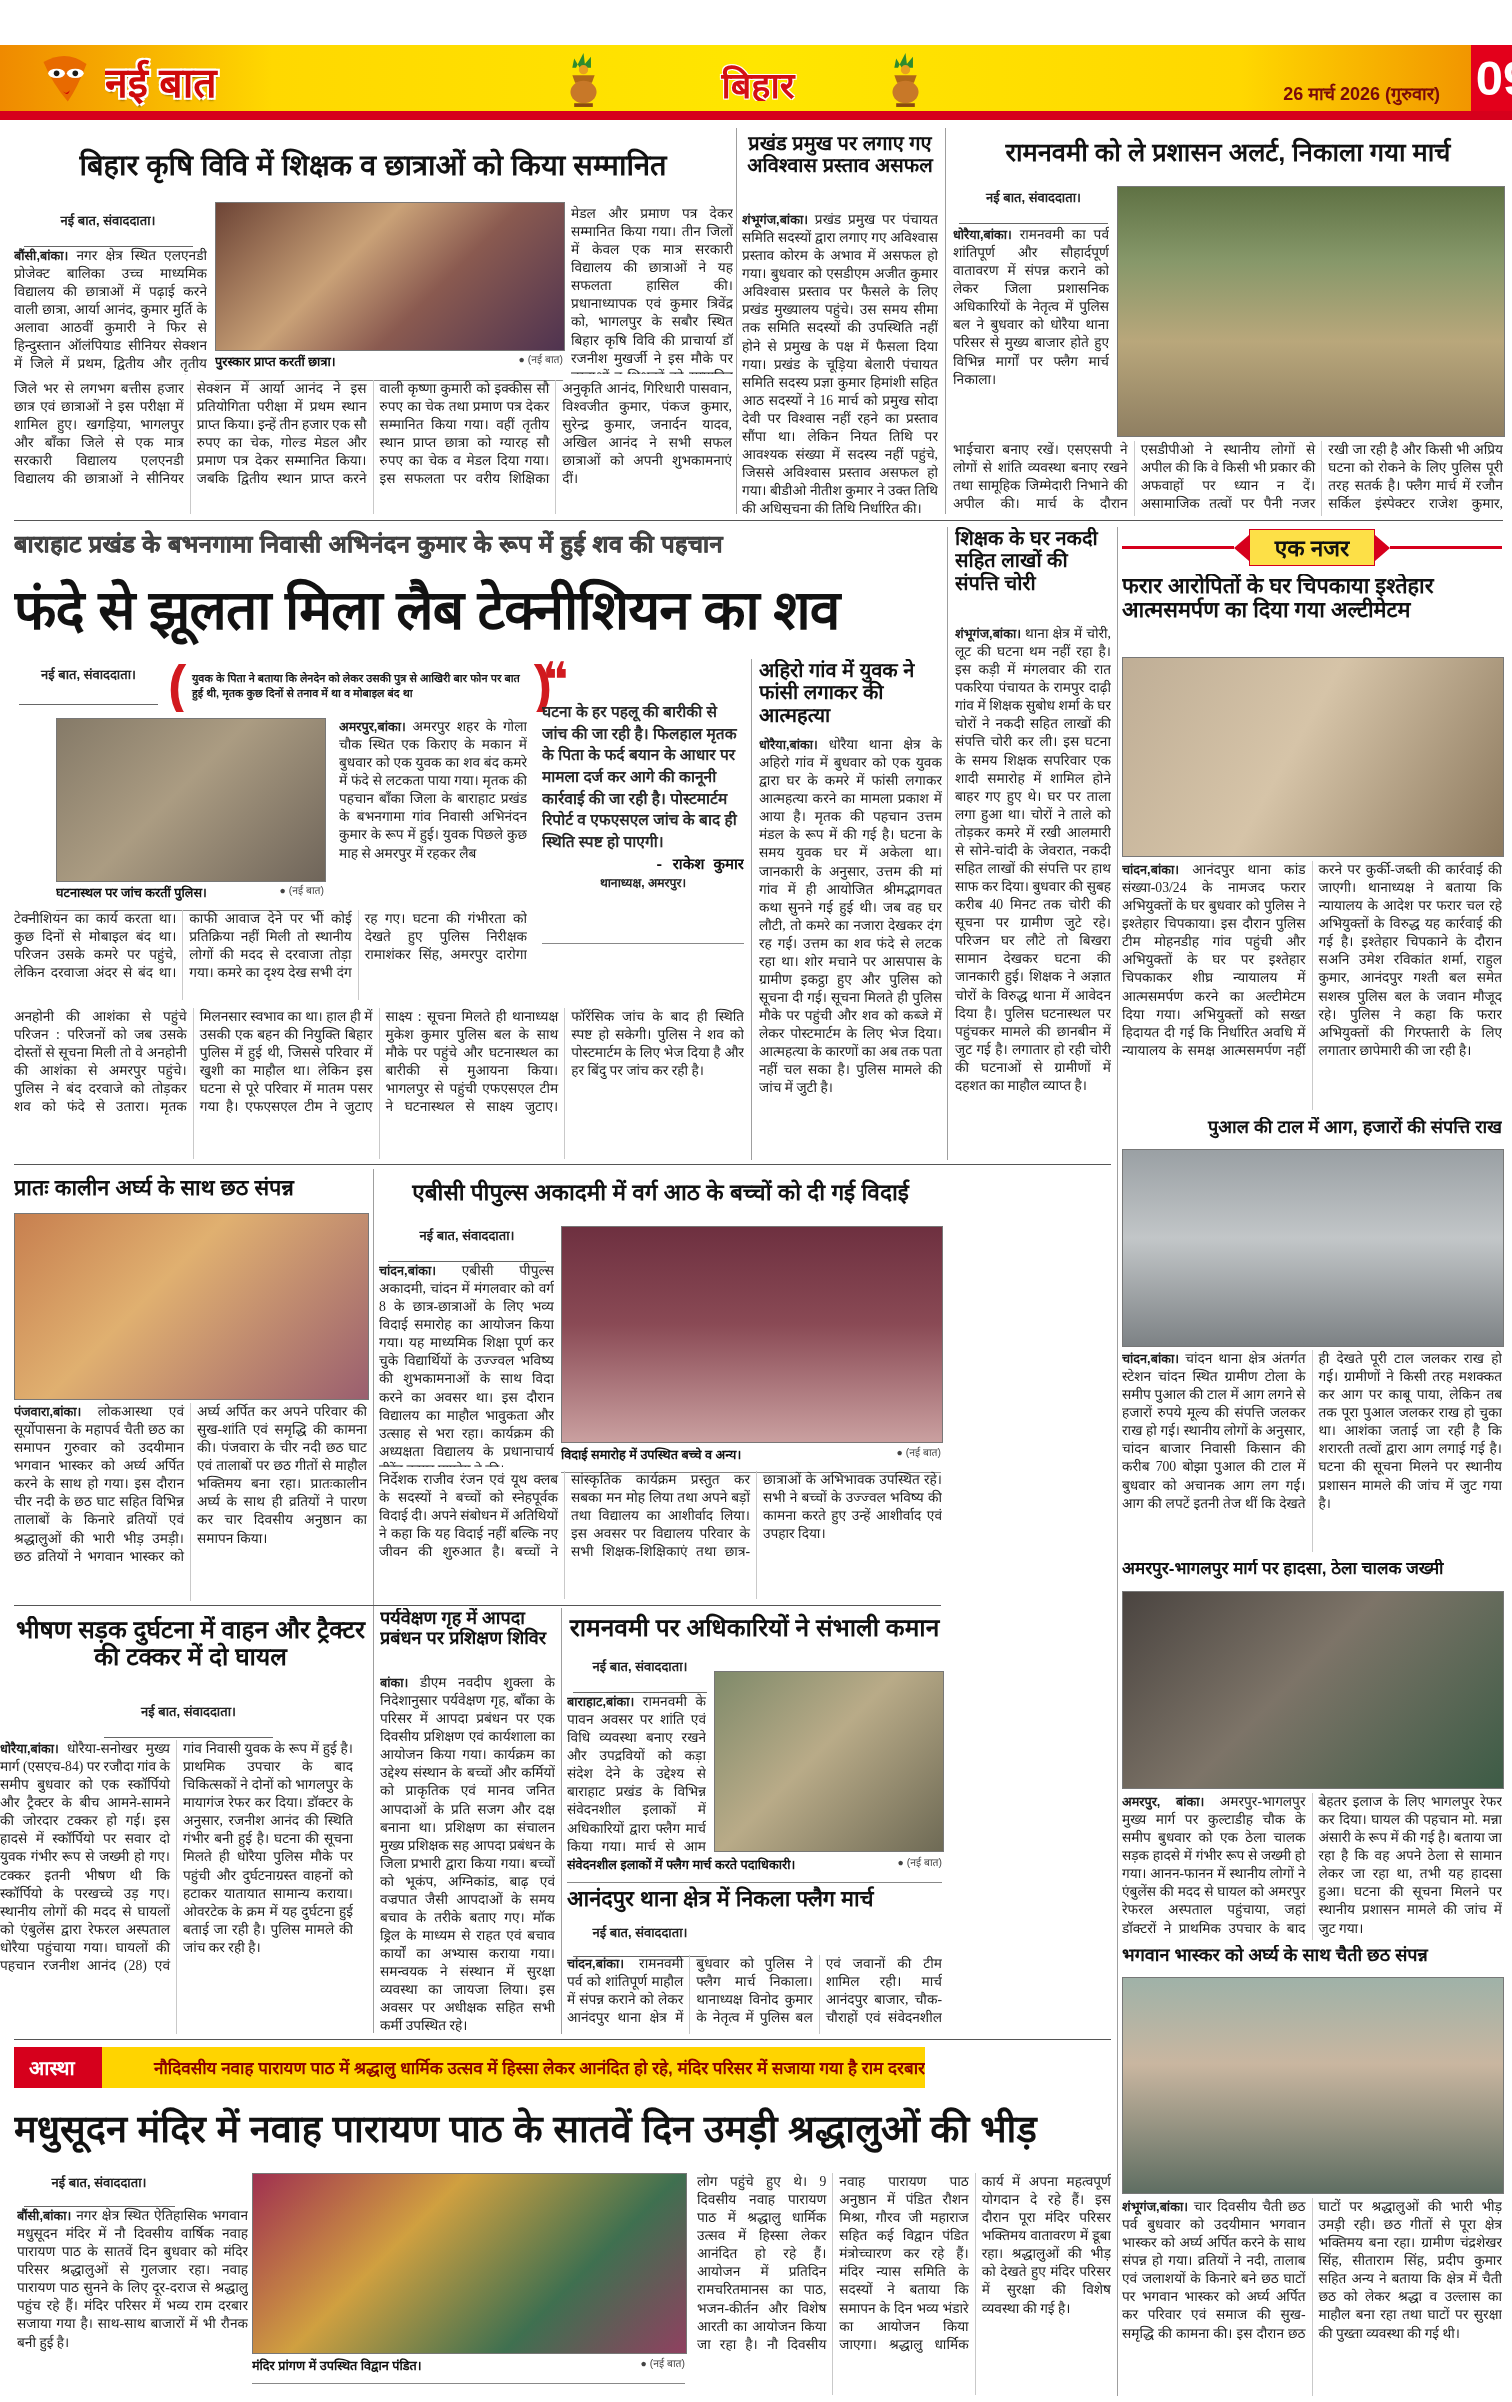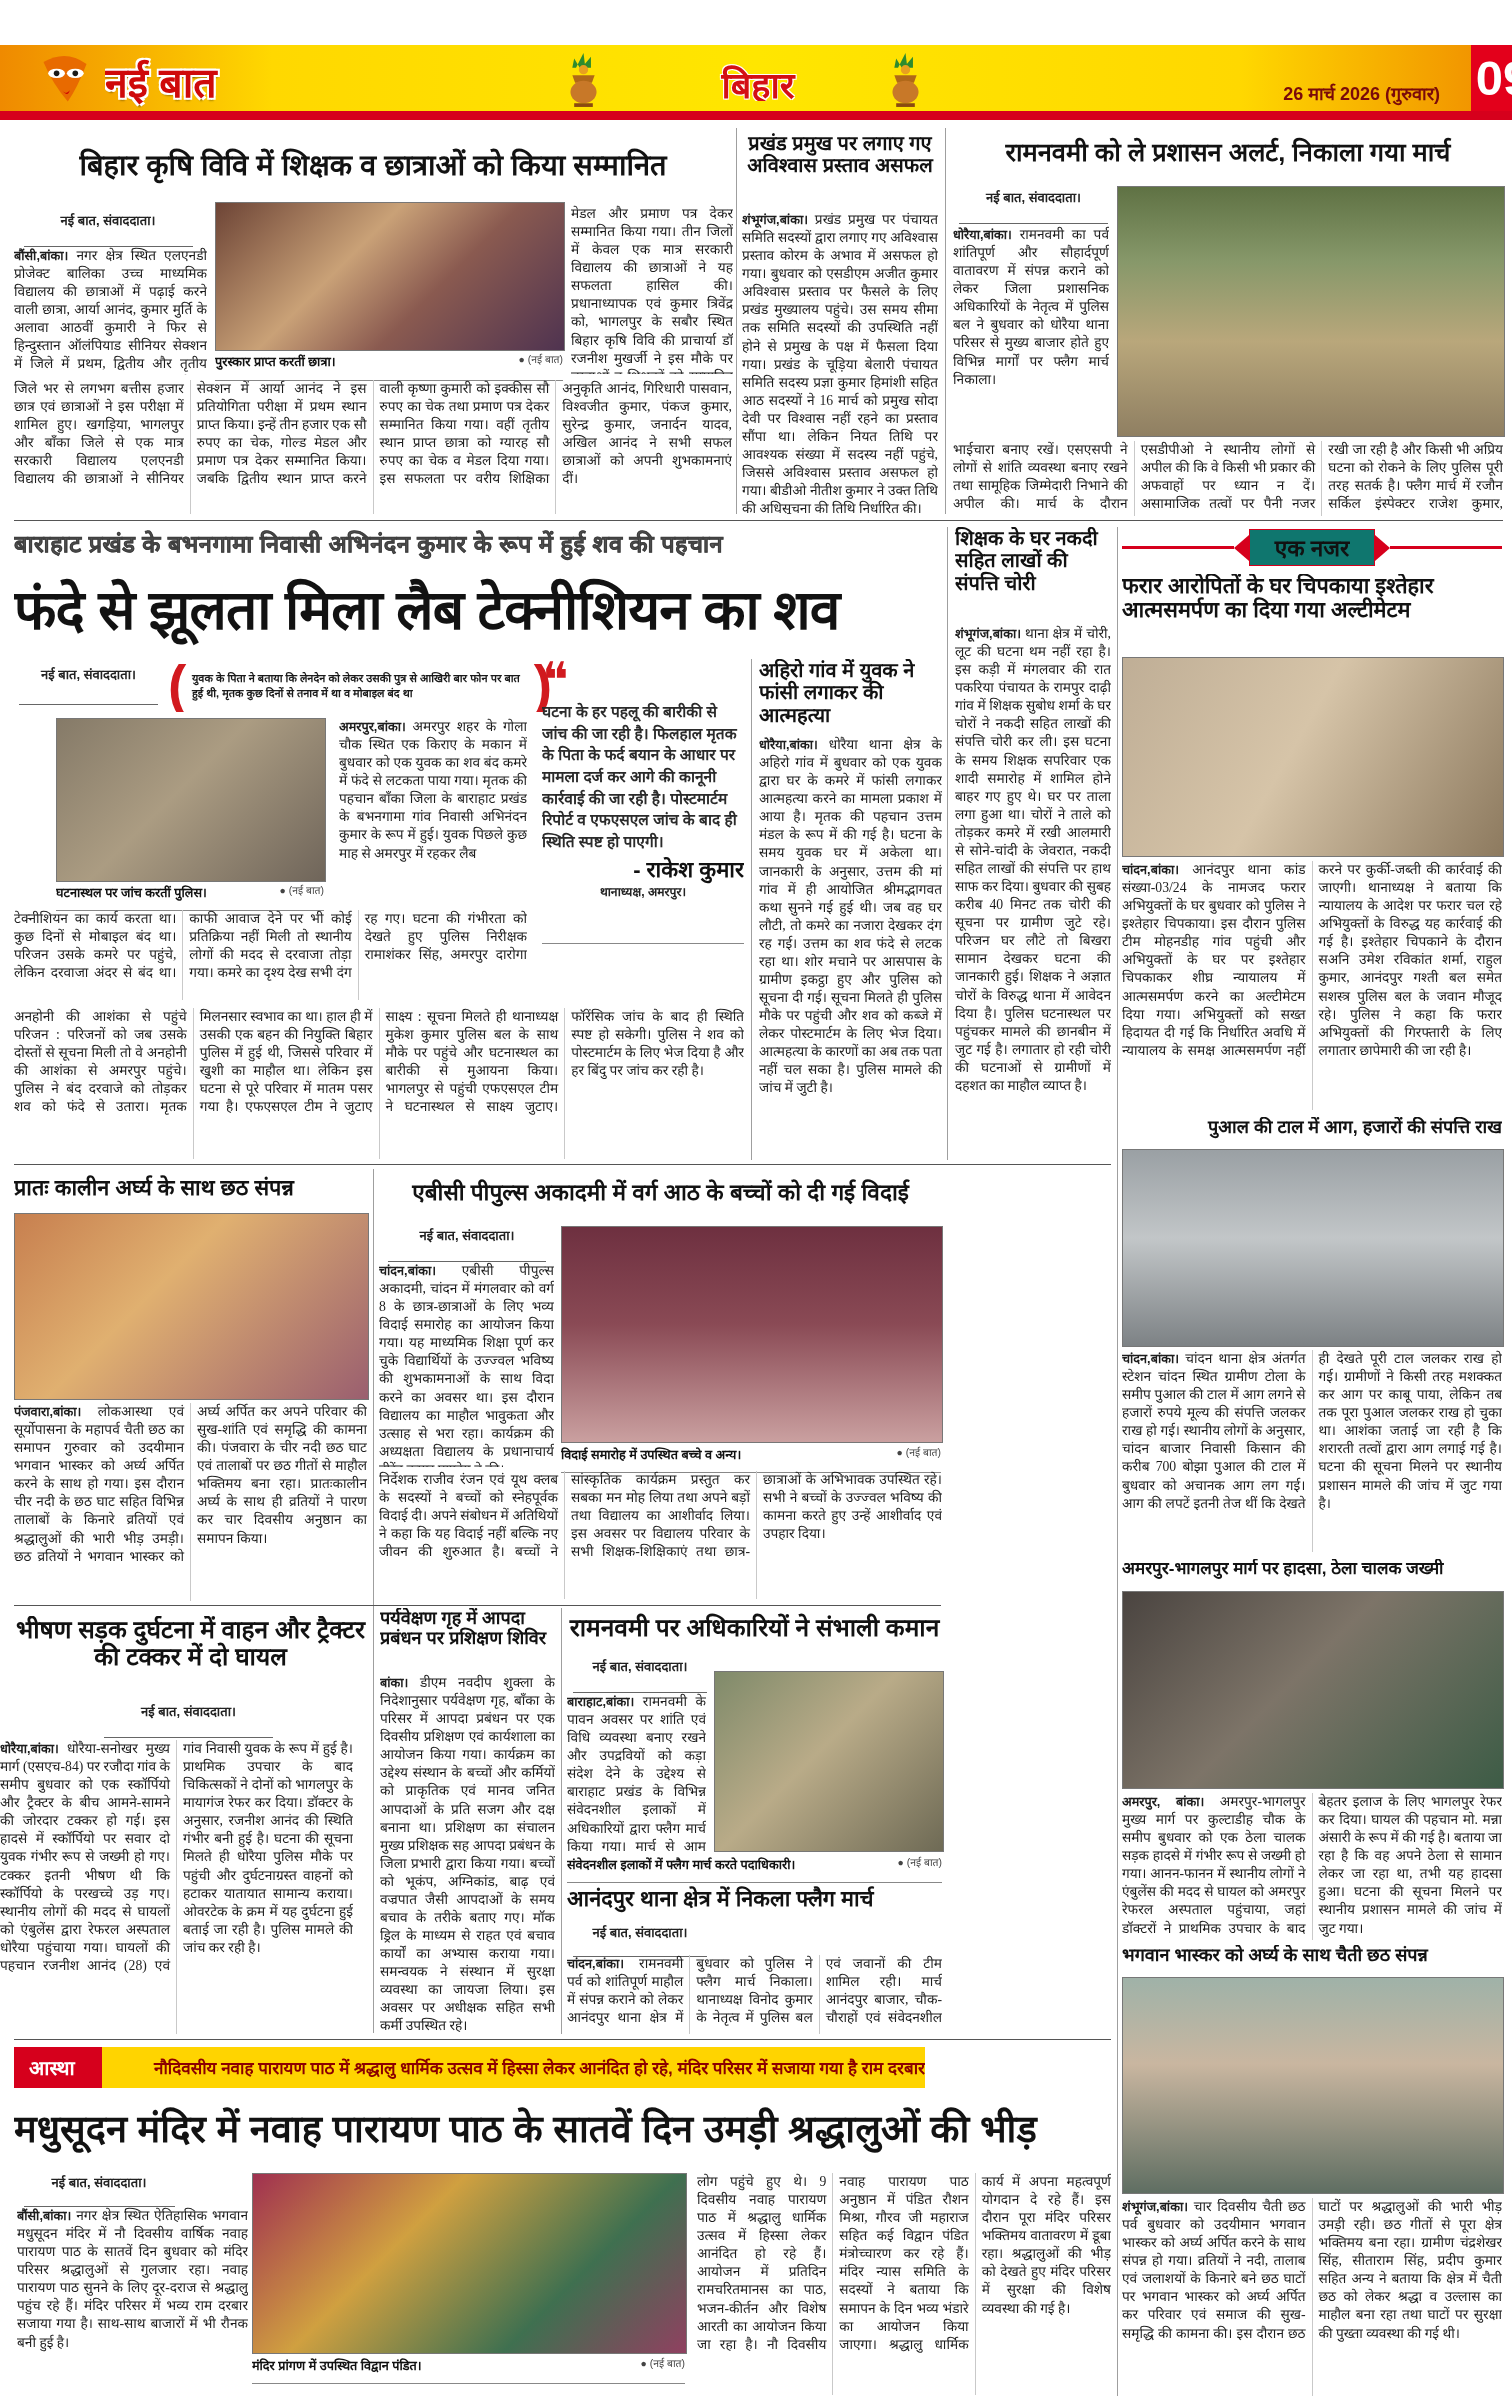--- a/index.html
+++ b/index.html
@@ -30,31 +30,31 @@
   .cols4{column-count:4;column-gap:13px;column-rule:0.9px solid #c9c9c9;}
   .caption{font-family:"Liberation Sans",sans-serif;font-weight:700;font-size:12.7px;color:#111;
       border-bottom:0.9px solid #888;padding:1.9px 0 3.8px 0;}
   .caption .cr{font-weight:400;font-size:10.4px;color:#444;float:right;}
   .ph{background:#9a9a9a;border:0.9px solid #777;}
   .vr{background:#9f9f9f;width:0.9px;}
   .hr{background:#555;height:0.9px;}
   
   .quote-mark{color:#d11a1f;font-size:49px;line-height:.8;font-family:"DejaVu Sans",sans-serif;}
   .quote-text{font-family:"Liberation Sans",sans-serif;font-weight:700;font-size:15.5px;line-height:1.4;color:#2b2b2b;}
-  .quote-name{font-family:Liberation Sans, sans-serif;font-weight:800;font-size:22px;text-align:right;color:#111;}
+  .quote-name{font-family:Liberation Mono, monospace;font-weight:800;font-size:15px;text-align:right;color:#111;}
   .quote-role{font-family:"Liberation Sans",sans-serif;font-weight:700;font-size:12.2px;color:#222;text-align:center;}
   .standfirst{display:flex;align-items:center;gap:5.6px;}
   .bigparen{color:#d11a1f;font-size:55px;font-weight:700;line-height:.9;font-family:"Liberation Sans",sans-serif;}
   .sf-text{font-family:"Liberation Sans",sans-serif;font-weight:700;font-size:11px;line-height:1.3;text-align:left;color:#1a1a1a;}
   
   .nazar-wrap{display:flex;align-items:center;}
   .nazar-line{flex:1;height:3.8px;background:#d6001c;}
   .nazar-arrow-l{width:0;height:0;border-top:13px solid transparent;border-bottom:13px solid transparent;border-right:15px solid #d6001c;}
   .nazar-arrow-r{width:0;height:0;border-top:13px solid transparent;border-bottom:13px solid transparent;border-left:15px solid #d6001c;}
-  .nazar-box{background:#0f766e;border:1.9px solid #d6001c;padding:1.9px 24.5px;font-family:"Liberation Sans",sans-serif;
+  .nazar-box{background:#fde047;border:1.9px solid #d6001c;padding:1.9px 24.5px;font-family:"Liberation Sans",sans-serif;
       font-weight:800;font-size:22.6px;color:#111;}
   
   .aastha-badge{background:#d6001c;color:#fff;font-family:"Liberation Sans",sans-serif;font-weight:800;font-size:20px;
       display:flex;align-items:center;padding-left:15px;
       clip-path:polygon(0 0,82% 0,100% 50%,82% 100%,0 100%);}
   .aastha-strip{background:#ffd400;display:flex;align-items:center;}
   .aastha-text{font-family:"Liberation Sans",sans-serif;font-weight:800;font-size:17px;color:#8b0000;padding-left:43px;}
 </style>
 </head>
 <body>

